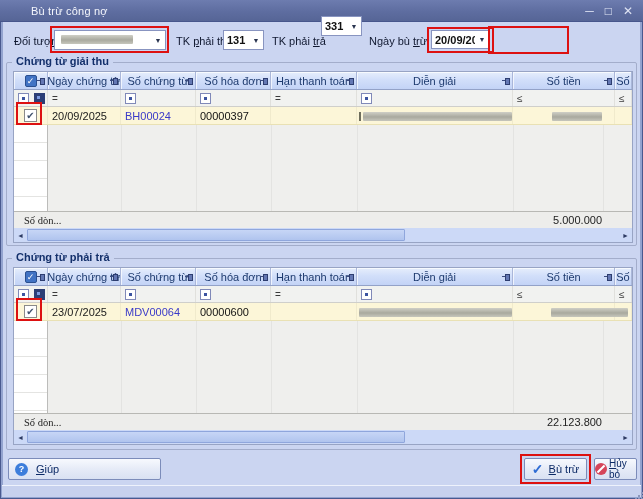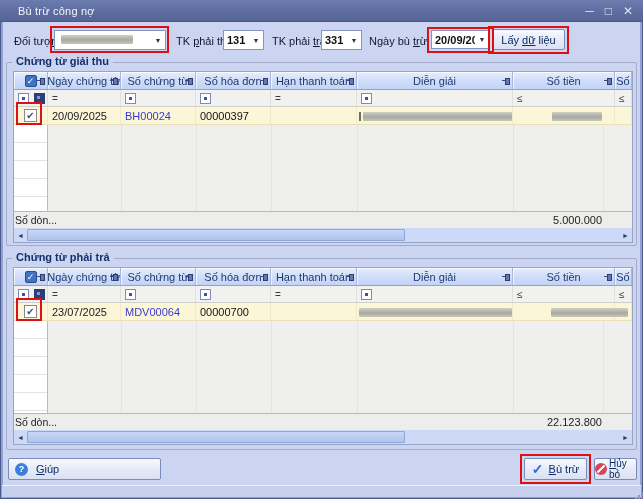--- a/index.html
+++ b/index.html
@@ -11,21 +11,21 @@
     box-shadow: inset 0 0 0 1px #49598f, inset 0 0 0 3px #93a3cf;
     overflow:hidden;
   }
   
   .titlebar {
     position:absolute; left:0; top:0; width:643px; height:22px;
     background:linear-gradient(180deg,#6d7caf 0%,#5e6da0 55%,#566596 100%);
     border-bottom:1px solid #47568c;
     display:flex; align-items:center; color:#f4f6fc;
   }
-  .titlebar .ttl { padding-left:18px; font-size:11px; letter-spacing:.2px; }
+  .titlebar .ttl { padding-left:5px; font-size:11px; letter-spacing:.2px;margin-left:26px; }
   .win-controls { position:absolute; right:10px; top:0; height:22px; display:flex; gap:11px; align-items:center; color:#dfe4f4; font-size:12px; }
   .win-controls span { cursor:default; line-height:22px; }
   
   .tb-label { position:absolute; top:35px; color:#101830; white-space:nowrap; }
   .u { text-decoration:underline; }
   .combo {
     position:absolute; background:#fff; border:1px solid #8894c0;
     display:flex; align-items:center; height:20px;font-weight:bold;
   }
   .combo .val { flex:1; padding:0 3px; overflow:hidden; white-space:nowrap; }
@@ -79,21 +79,21 @@
   .bar-desc-2 { position:absolute; left:345px; top:5px; width:153px; }
   .bar-amt-1 { position:absolute; left:538px; top:5px; width:50px; }
   .bar-amt-2 { position:absolute; left:537px; top:5px; width:77px; }
   .empty-area { position:absolute; left:0; top:53px; bottom:31px; width:618px; background:#efefed; }
   .col0strip { position:absolute; left:0; top:0; bottom:0; width:34px; background:#fff; border-right:1px solid #bcbcba; }
   .col0strip div { height:18px; border-bottom:1px solid #e4e4e2; }
   .vline { position:absolute; top:0; bottom:0; width:1px; background:#e3e3e1; }
   .v1{left:107px;} .v2{left:182px;} .v3{left:257px;} .v4{left:343px;} .v5{left:499px;} .v6{left:589px;}
   .grid-footer { position:absolute; left:0; bottom:14px; width:618px; height:17px;
     background:#ededeb; border-top:1px solid #b8b8b4; display:flex; align-items:center; color:#222; }
-  .grid-footer .flabel { padding-left:1px; font-size:10.5px; white-space:nowrap; }
+  .grid-footer .flabel { padding-left:10px; font-size:10.5px; white-space:nowrap;font-family:Liberation Serif, serif; }
   .grid-footer .ftotal { position:absolute; right:30px; }
   .hscroll { position:absolute; left:0; bottom:0; width:618px; height:14px; background:#ccd9f7; display:flex; align-items:center; }
   .hscroll .arr { width:13px; height:14px; display:flex; align-items:center; justify-content:center; font-size:7px; color:#2c3a62; }
   .hscroll .arr.r { position:absolute; right:0; }
   .hscroll .thumb { position:absolute; left:13px; width:378px; height:12px; top:1px;
     background:linear-gradient(180deg,#c7d6f6,#b0c4ee); border:1px solid #8fa6dc; border-radius:1px; }
   
   .ico-help { width:13px; height:13px; border-radius:50%; background:#3d7edb; color:#fff;
     font-size:9px; font-weight:bold; line-height:13px; text-align:center; }
   .ico-check { color:#2f6cd4; font-size:14px; font-weight:bold; line-height:10px; }
@@ -125,35 +125,32 @@
   </div>
   <div class="ann" style="left:50px; top:26px; width:119px; height:27px;"></div>
 
   <span class="tb-label" style="left:176px"><span>TK </span><span class="u">p</span><span>hải thu</span></span>
   <div class="combo" style="left:223px; top:30px; width:41px;">
     <span class="val">131</span>
     <span class="dd">▼</span>
   </div>
 
   <span class="tb-label" style="left:272px"><span>TK phải </span><span class="u">tr</span><span>ả</span></span>
-  <div class="combo" style="left:321px; top:30px; width:41px;">
+  <div class="combo" style="left:321px; top:16px; width:41px;">
     <span class="val">331</span>
     <span class="dd">▼</span>
   </div>
 
   <span class="tb-label" style="left:369px"><span>Ngày bù </span><span class="u">tr</span><span>ừ</span></span>
   <div class="combo" style="left:431px; top:30px; width:59px; height:19px;">
     <span class="val">20/09/2025</span>
     <span class="dd">▼</span>
   </div>
   <div class="ann" style="left:427px; top:27px; width:67px; height:26px;"></div>
 
-  <div class="btn" style="left:492px; top:29px; width:73px; height:21px;">
-    <span><span>Lấy </span><span class="u">dữ</span><span> liệu</span></span>
-  </div>
   <div class="ann" style="left:488px; top:26px; width:81px; height:28px;"></div>
 
   <div class="groupbox" style="top:62px; height:184px;">
     <span class="group-label">Chứng từ giải thu</span>
     <div class="grid g-inner-1">
       <div class="row hdr-row">
         <div class="cell c0">
             <span class="hdr-check">✓</span>
             <span class="pin"></span>
           </div>
@@ -305,21 +302,21 @@
         <div class="cell c7 ftxt">≤</div>
       </div>
       <div class="row data-row">
         <div class="cell c0">
             <span class="row-check">✔</span>
           </div>
         <div class="cell c1 date-cell">23/07/2025</div>
         <div class="cell c2">
             <a class="doclink">MDV00064</a>
           </div>
-        <div class="cell c3 lpad">00000700</div>
+        <div class="cell c3 lpad">00000600</div>
         <div class="cell c4"></div>
         <div class="cell c5"></div>
         <div class="cell c6"></div>
         <div class="cell c7"></div>
         <span class="redact bar-desc-2"></span>
         <span class="redact bar-amt-2"></span>
       </div>
       <div class="empty-area">
         <div class="col0strip">
             <div></div>

